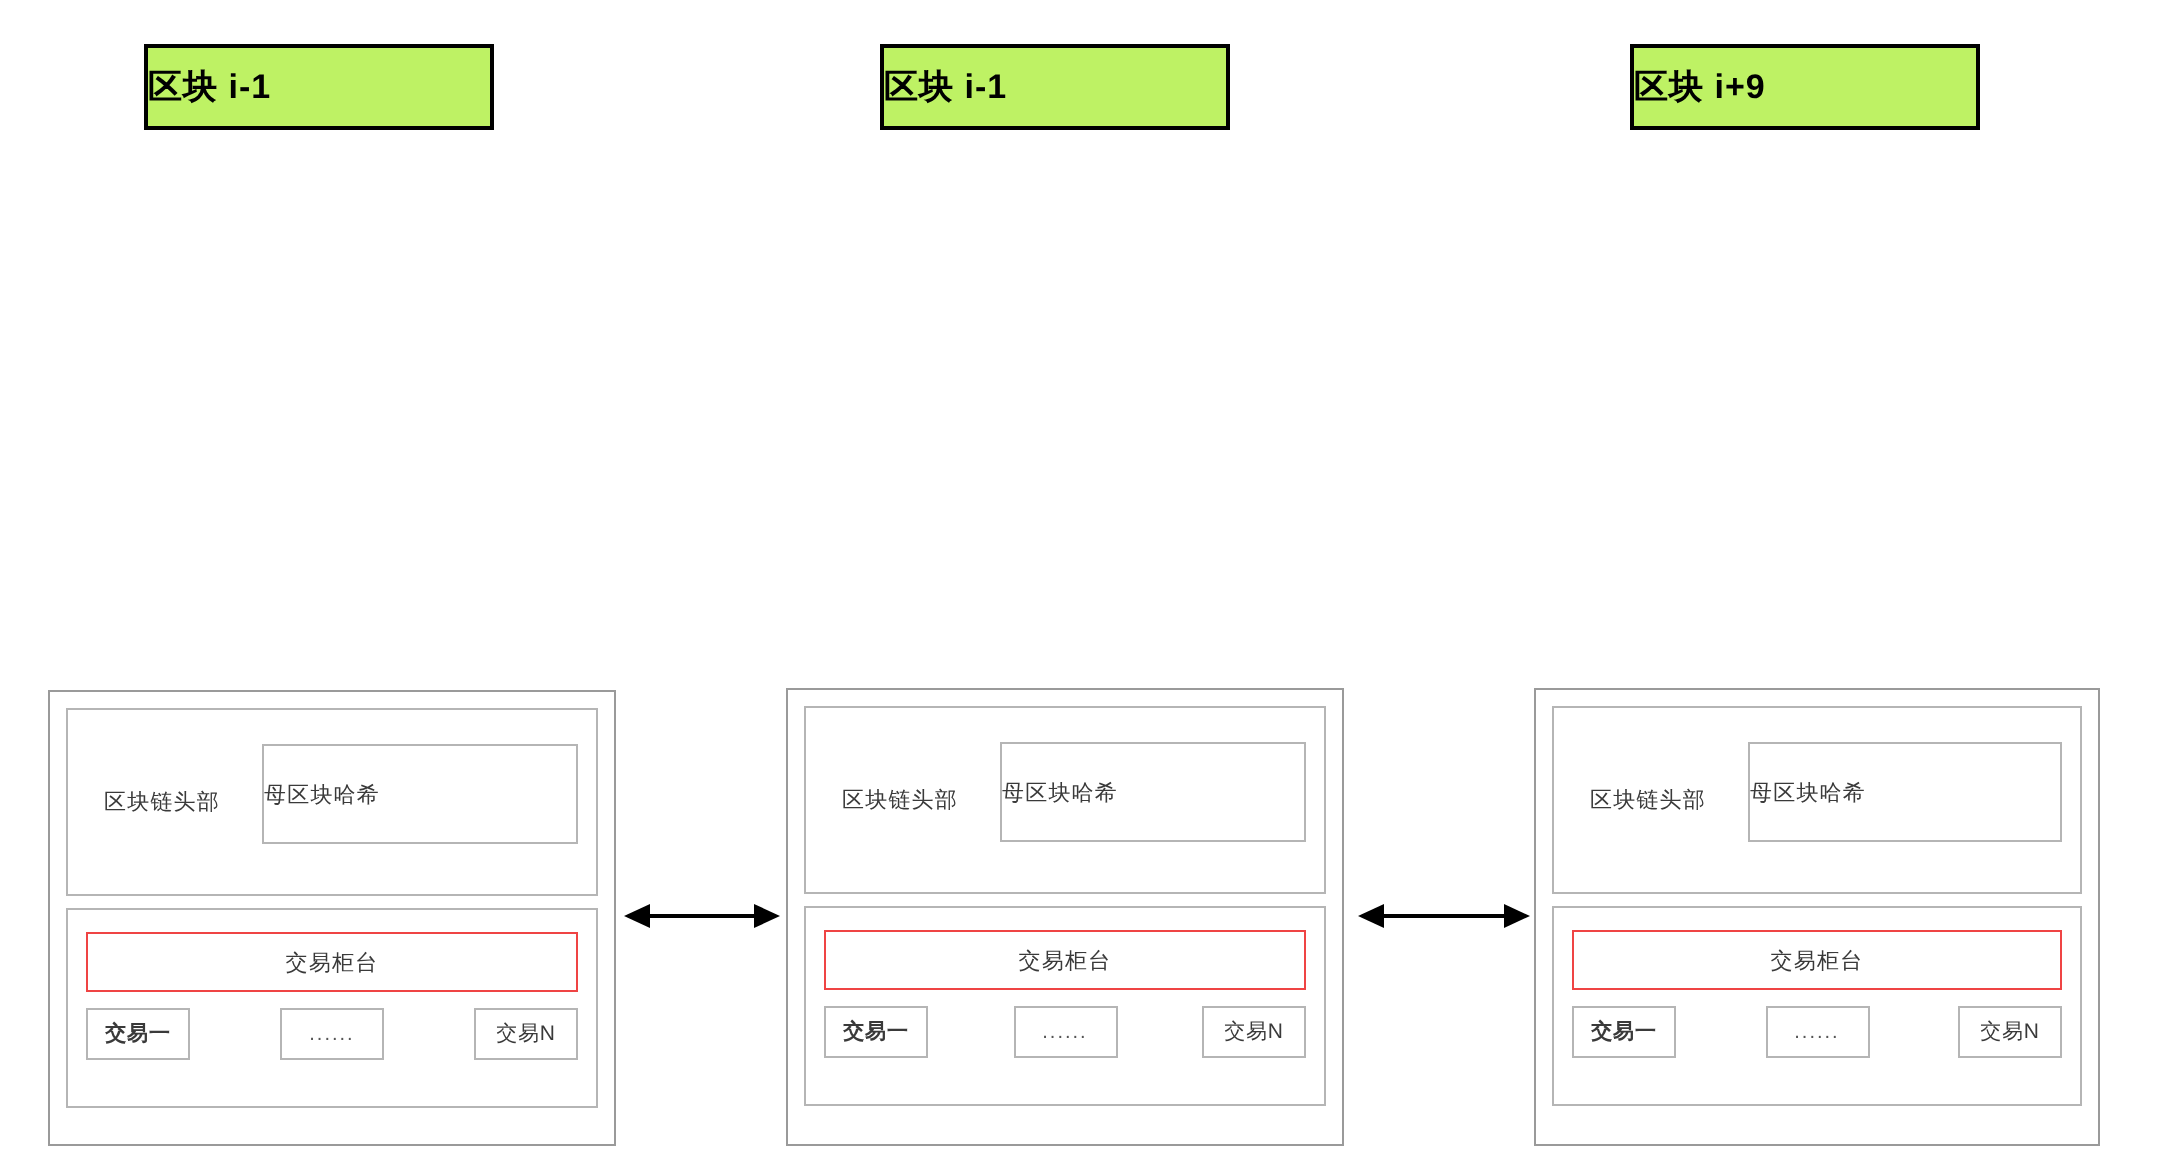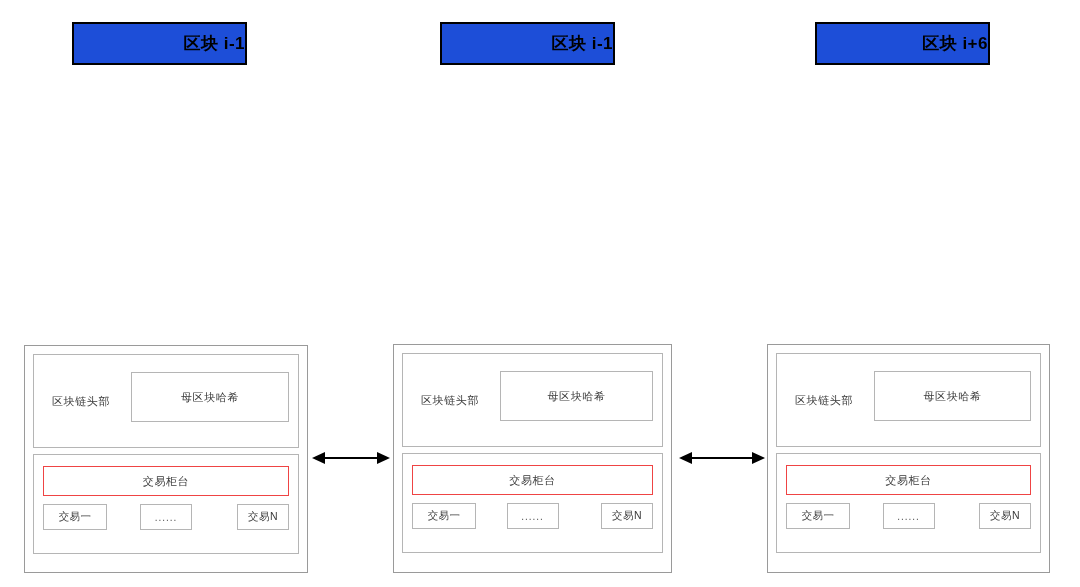--- a/index.html
+++ b/index.html
@@ -18,24 +18,24 @@
     position: absolute;
     left: 0; top: 0;
     width: 1080px;
     height: 587px;
   }
 
   
   .title-box {
     position: absolute;
     border: 2px solid #000000;
-    background: #1d4ed8;
-    display: flex;
-    align-items: center;
-    justify-content: flex-end;
+    background: #bef264;
+    display: flex;
+    align-items: center;
+    justify-content: flex-start;
     box-sizing: border-box;
   }
   .title-label {
     font-size: 17px;
     font-weight: bold;
     color: #000000;
     letter-spacing: 0.5px;
     line-height: 1;
   }
 
@@ -77,21 +77,21 @@
     position: absolute;
     left: 97px;
     right: 9px;
     top: 17px;
     height: 50px;
     border: 1px solid #b5b5b5;
     background: #ffffff;
     box-sizing: border-box;
     display: flex;
     align-items: center;
-    justify-content: center;
+    justify-content: flex-start;
   }
   .parent-hash-label {
     font-size: 11px;
     color: #3a3a3a;
     letter-spacing: 0.6px;
     white-space: nowrap;
   }
 
   
   .body-section {
@@ -133,21 +133,21 @@
     position: absolute;
     top: 0;
     height: 26px;
     border: 1px solid #b5b5b5;
     background: #ffffff;
     box-sizing: border-box;
     display: flex;
     align-items: center;
     justify-content: center;
   }
-  .tx-first { left: 0; width: 64px; }
+  .tx-first { left: 0; width: 52px; font-weight: bold; }
   .tx-mid   { left: 50%; transform: translateX(-50%); width: 52px; }
   .tx-last  { right: 0; width: 52px; }
   .tx-label {
     font-size: 10.5px;
     color: #3a3a3a;
     letter-spacing: 0.4px;
     white-space: nowrap;
   }
   .tx-label.ellipsis {
     font-size: 10px;
@@ -169,21 +169,21 @@
 
   <div class="title-box" style="left:72px; top:22px; width:175px; height:43px;">
     <span class="title-label">区块 i-1</span>
   </div>
 
   <div class="title-box" style="left:440px; top:22px; width:175px; height:43px;">
     <span class="title-label">区块 i-1</span>
   </div>
 
   <div class="title-box" style="left:815px; top:22px; width:175px; height:43px;">
-    <span class="title-label">区块 i+6</span>
+    <span class="title-label">区块 i+9</span>
   </div>
 
   <div class="block-outer" style="left:24px; top:345px; width:284px; height:228px;">
 
     <div class="block-inner header-section">
       <span class="header-label">区块链头部</span>
       <div class="parent-hash-box">
         <span class="parent-hash-label">母区块哈希</span>
       </div>
     </div>

